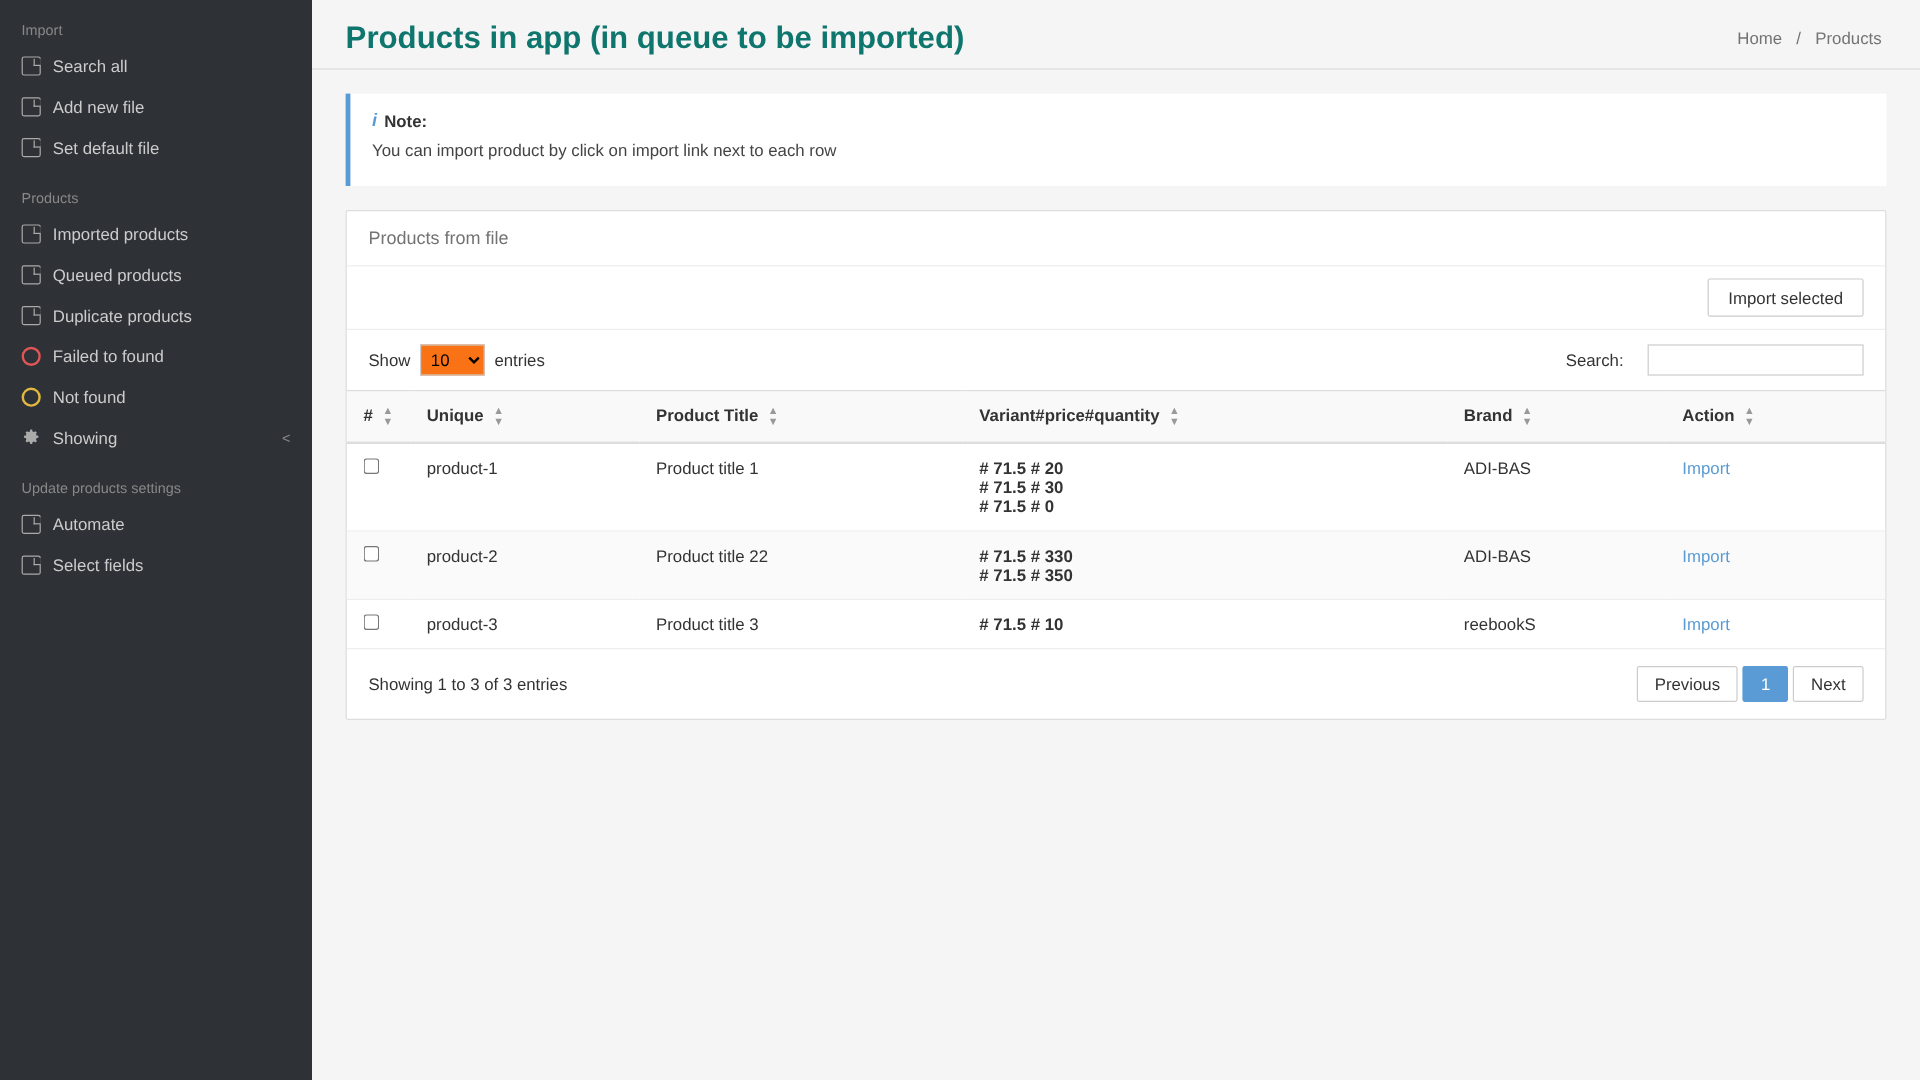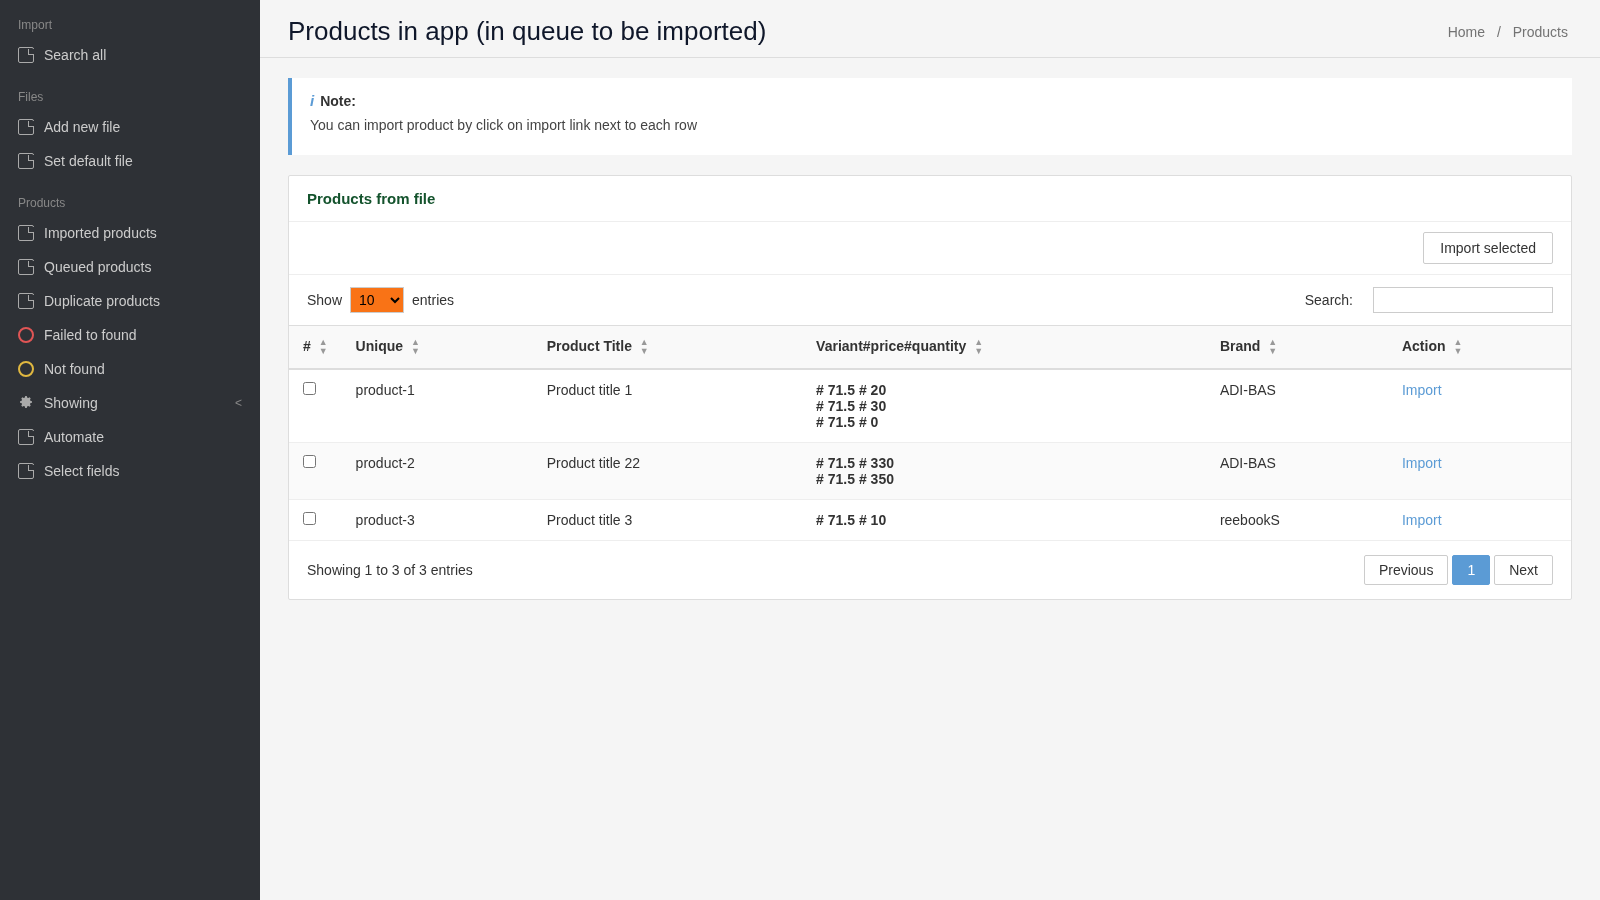--- a/index.html
+++ b/index.html
@@ -88,22 +88,22 @@
     #header {
       background: #f5f5f5;
       padding: 16px 28px 10px 28px;
       display: flex;
       align-items: center;
       justify-content: space-between;
       border-bottom: 1px solid #ddd;
     }
     #page-title {
       font-size: 26px;
-      font-weight: normal;
-      color: #0f172a;
+      font-weight: bold;
+      color: #0f766e;
     }
     #breadcrumb {
       font-size: 14px;
       color: #5b9bd5;
     }
     #breadcrumb span { color: #737373; margin: 0 4px; }
 
     
     #content {
       flex: 1;
@@ -139,23 +139,23 @@
 
     
     .section-box {
       background: #fff;
       border: 1px solid #ddd;
       border-radius: 2px;
     }
     .section-header {
       padding: 14px 18px;
       font-size: 15px;
-      color: #14532d;
+      color: #737373;
       border-bottom: 1px solid #eee;
-      font-weight: bold;
+      font-weight: normal;
     }
     .section-toolbar {
       padding: 10px 18px;
       display: flex;
       justify-content: flex-end;
       border-bottom: 1px solid #eee;
     }
     .btn-import-selected {
       padding: 7px 16px;
       border: 1px solid #ccc;
@@ -279,21 +279,20 @@
   </style>
 </head>
 <body>
 
 <div id="sidebar">
 <div class="sidebar-section-label">Import</div>
     <div class="sidebar-item">
       <div class="icon-doc"></div>
       <span>Search all</span>
     </div>
-    <div class="sidebar-section-label">Files</div>
     <div class="sidebar-item">
       <div class="icon-doc"></div>
       <span>Add new file</span>
     </div>
     <div class="sidebar-item">
       <div class="icon-doc"></div>
       <span>Set default file</span>
     </div>
     <div class="sidebar-section-label">Products</div>
     <div class="sidebar-item">
@@ -319,20 +318,21 @@
     <div class="sidebar-item">
       <div class="icon-gear">
         <svg viewBox="0 0 16 16">
           <path d="M8 5a3 3 0 1 0 0 6A3 3 0 0 0 8 5zm0 1a2 2 0 1 1 0 4A2 2 0 0 1 8 6z"></path>
           <path d="M7.2 1l-.3 1.5a5.5 5.5 0 0 0-1.2.5L4.4 2.3l-1.1 1.1 .7 1.3a5.5 5.5 0 0 0-.5 1.2L2 6.2v1.6l1.5.3a5.5 5.5 0 0 0 .5 1.2l-.7 1.3 1.1 1.1 1.3-.7a5.5 5.5 0 0 0 1.2.5l.3 1.5h1.6l.3-1.5a5.5 5.5 0 0 0 1.2-.5l1.3.7 1.1-1.1-.7-1.3a5.5 5.5 0 0 0 .5-1.2L14 7.8V6.2l-1.5-.3a5.5 5.5 0 0 0-.5-1.2l.7-1.3-1.1-1.1-1.3.7a5.5 5.5 0 0 0-1.2-.5L8.8 1H7.2z"></path>
         </svg>
       </div>
       <span>Showing</span>
       <span class="chevron">&lt;</span>
     </div>
+    <div class="sidebar-section-label">Update products settings</div>
     <div class="sidebar-item">
       <div class="icon-doc"></div>
       <span>Automate</span>
     </div>
     <div class="sidebar-item">
       <div class="icon-doc"></div>
       <span>Select fields</span>
     </div>
   </div>
 

